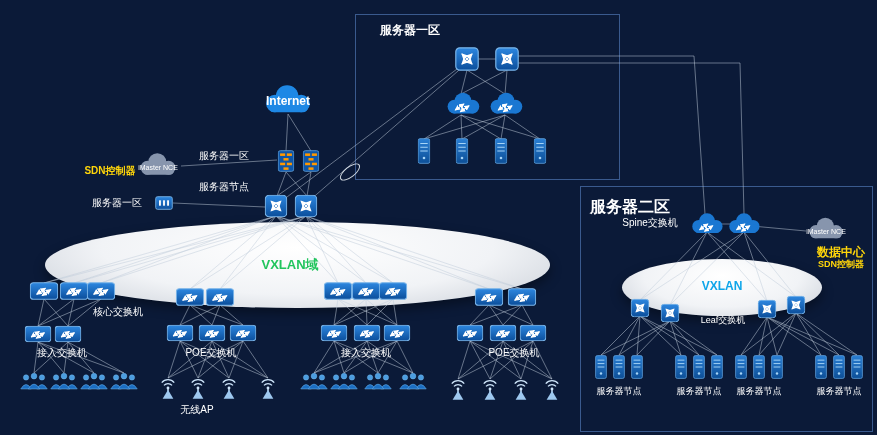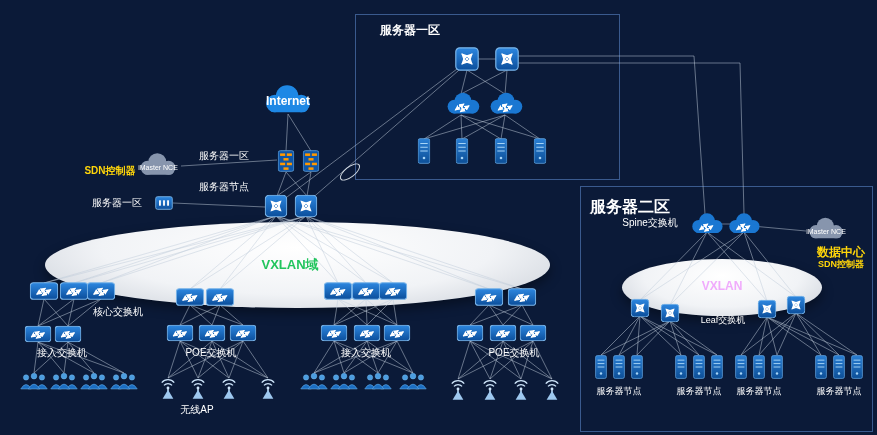--- a/index.html
+++ b/index.html
@@ -522,20 +522,20 @@
   <div class="lbl" style="left:514px;top:352px">POE交换机</div>
   <div class="lbl" style="left:197px;top:409px">无线AP</div>
 
   <div class="lbl" style="left:410px;top:31px;font-size:12px;font-weight:bold">服务器一区</div>
 
   <div class="lbl" style="left:630px;top:207px;font-size:16px;font-weight:bold">服务器二区</div>
   <div class="lbl" style="left:650px;top:222px">Spine交换机</div>
   <div class="lbl" style="left:826px;top:232px;font-size:7px">iMaster NCE</div>
   <div class="lbl yellow" style="left: 841px; top: 253px; font-size: 12px; color: rgb(255, 214, 10);">数据中心</div>
   <div class="lbl yellow" style="left: 841px; top: 265px; font-size: 9px; color: rgb(255, 214, 10);">SDN控制器</div>
-  <div class="lbl vxlan" style="left: 722px; top: 287px; font-size: 12px; color: #f0abfc;">VXLAN</div>
+  <div class="lbl vxlan" style="left: 722px; top: 287px; font-size: 12px; color: #0ea5e9;">VXLAN</div>
   <div class="lbl" style="left:723px;top:321px;font-size:9px">Leaf交换机</div>
   <div class="lbl" style="left:619px;top:392px;font-size:9px">服务器节点</div>
   <div class="lbl" style="left:699px;top:392px;font-size:9px">服务器节点</div>
   <div class="lbl" style="left:759px;top:392px;font-size:9px">服务器节点</div>
   <div class="lbl" style="left:839px;top:392px;font-size:9px">服务器节点</div>
 
 </div>
 
 </body></html>

